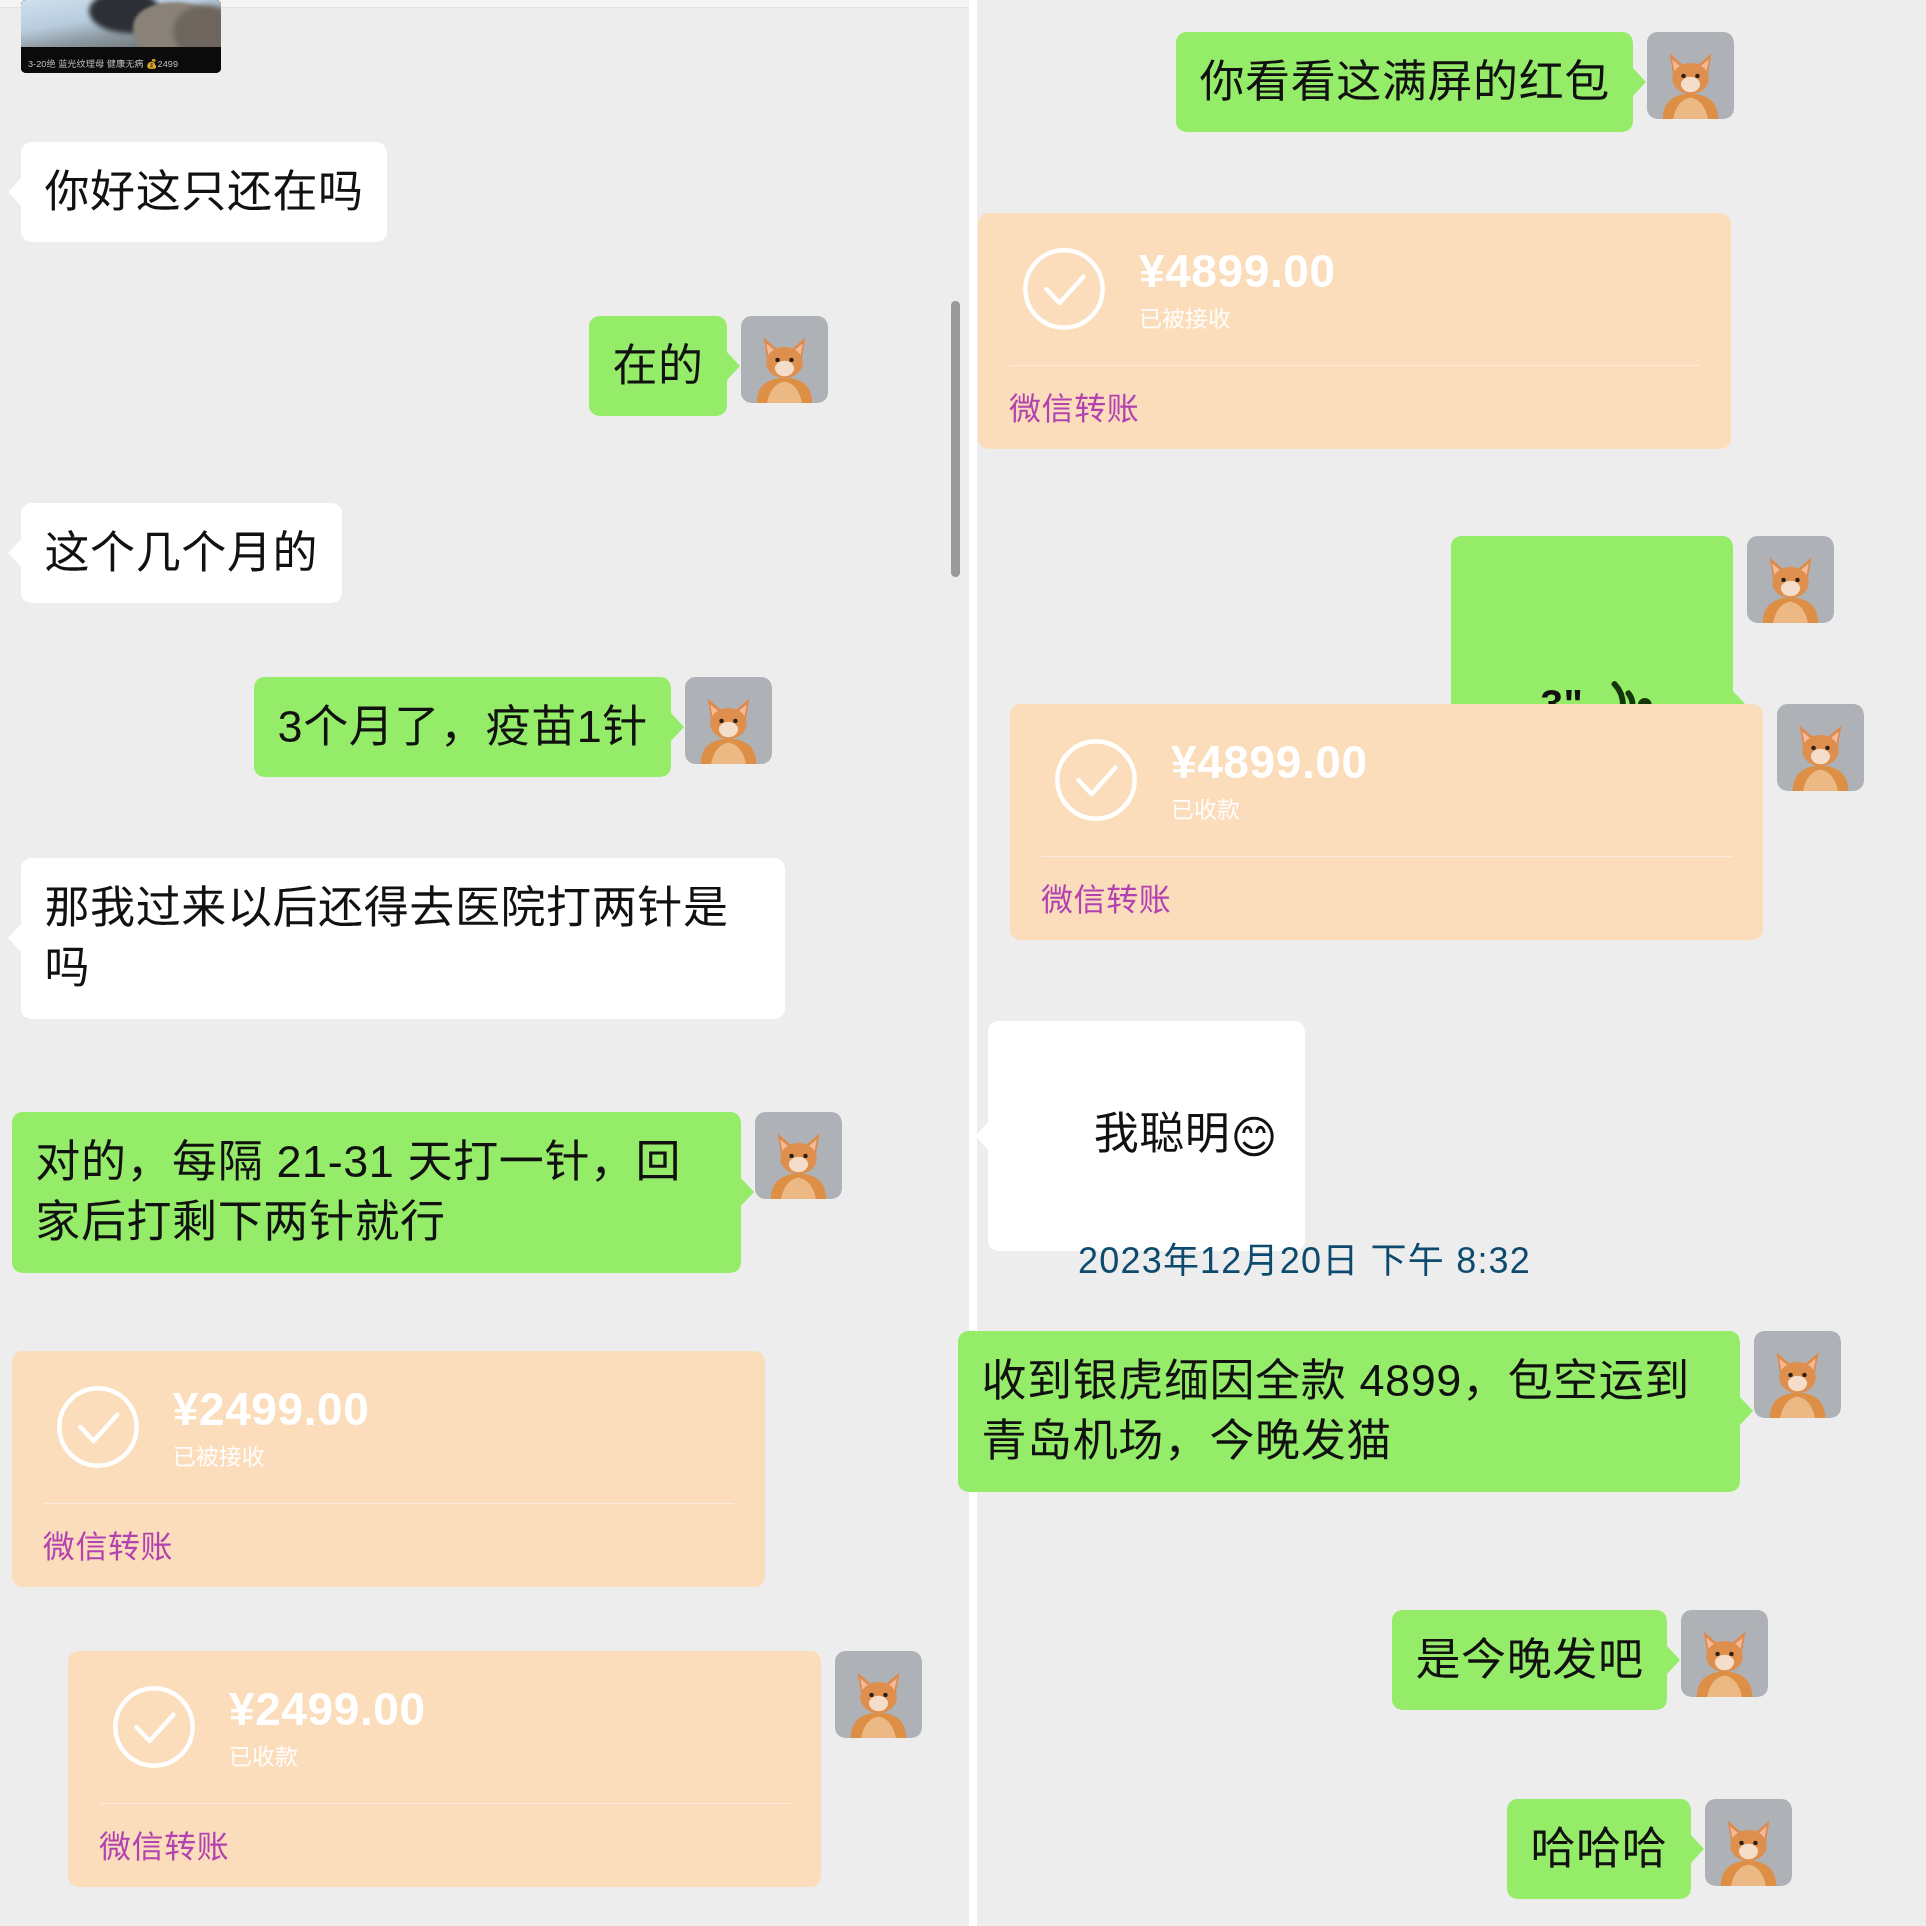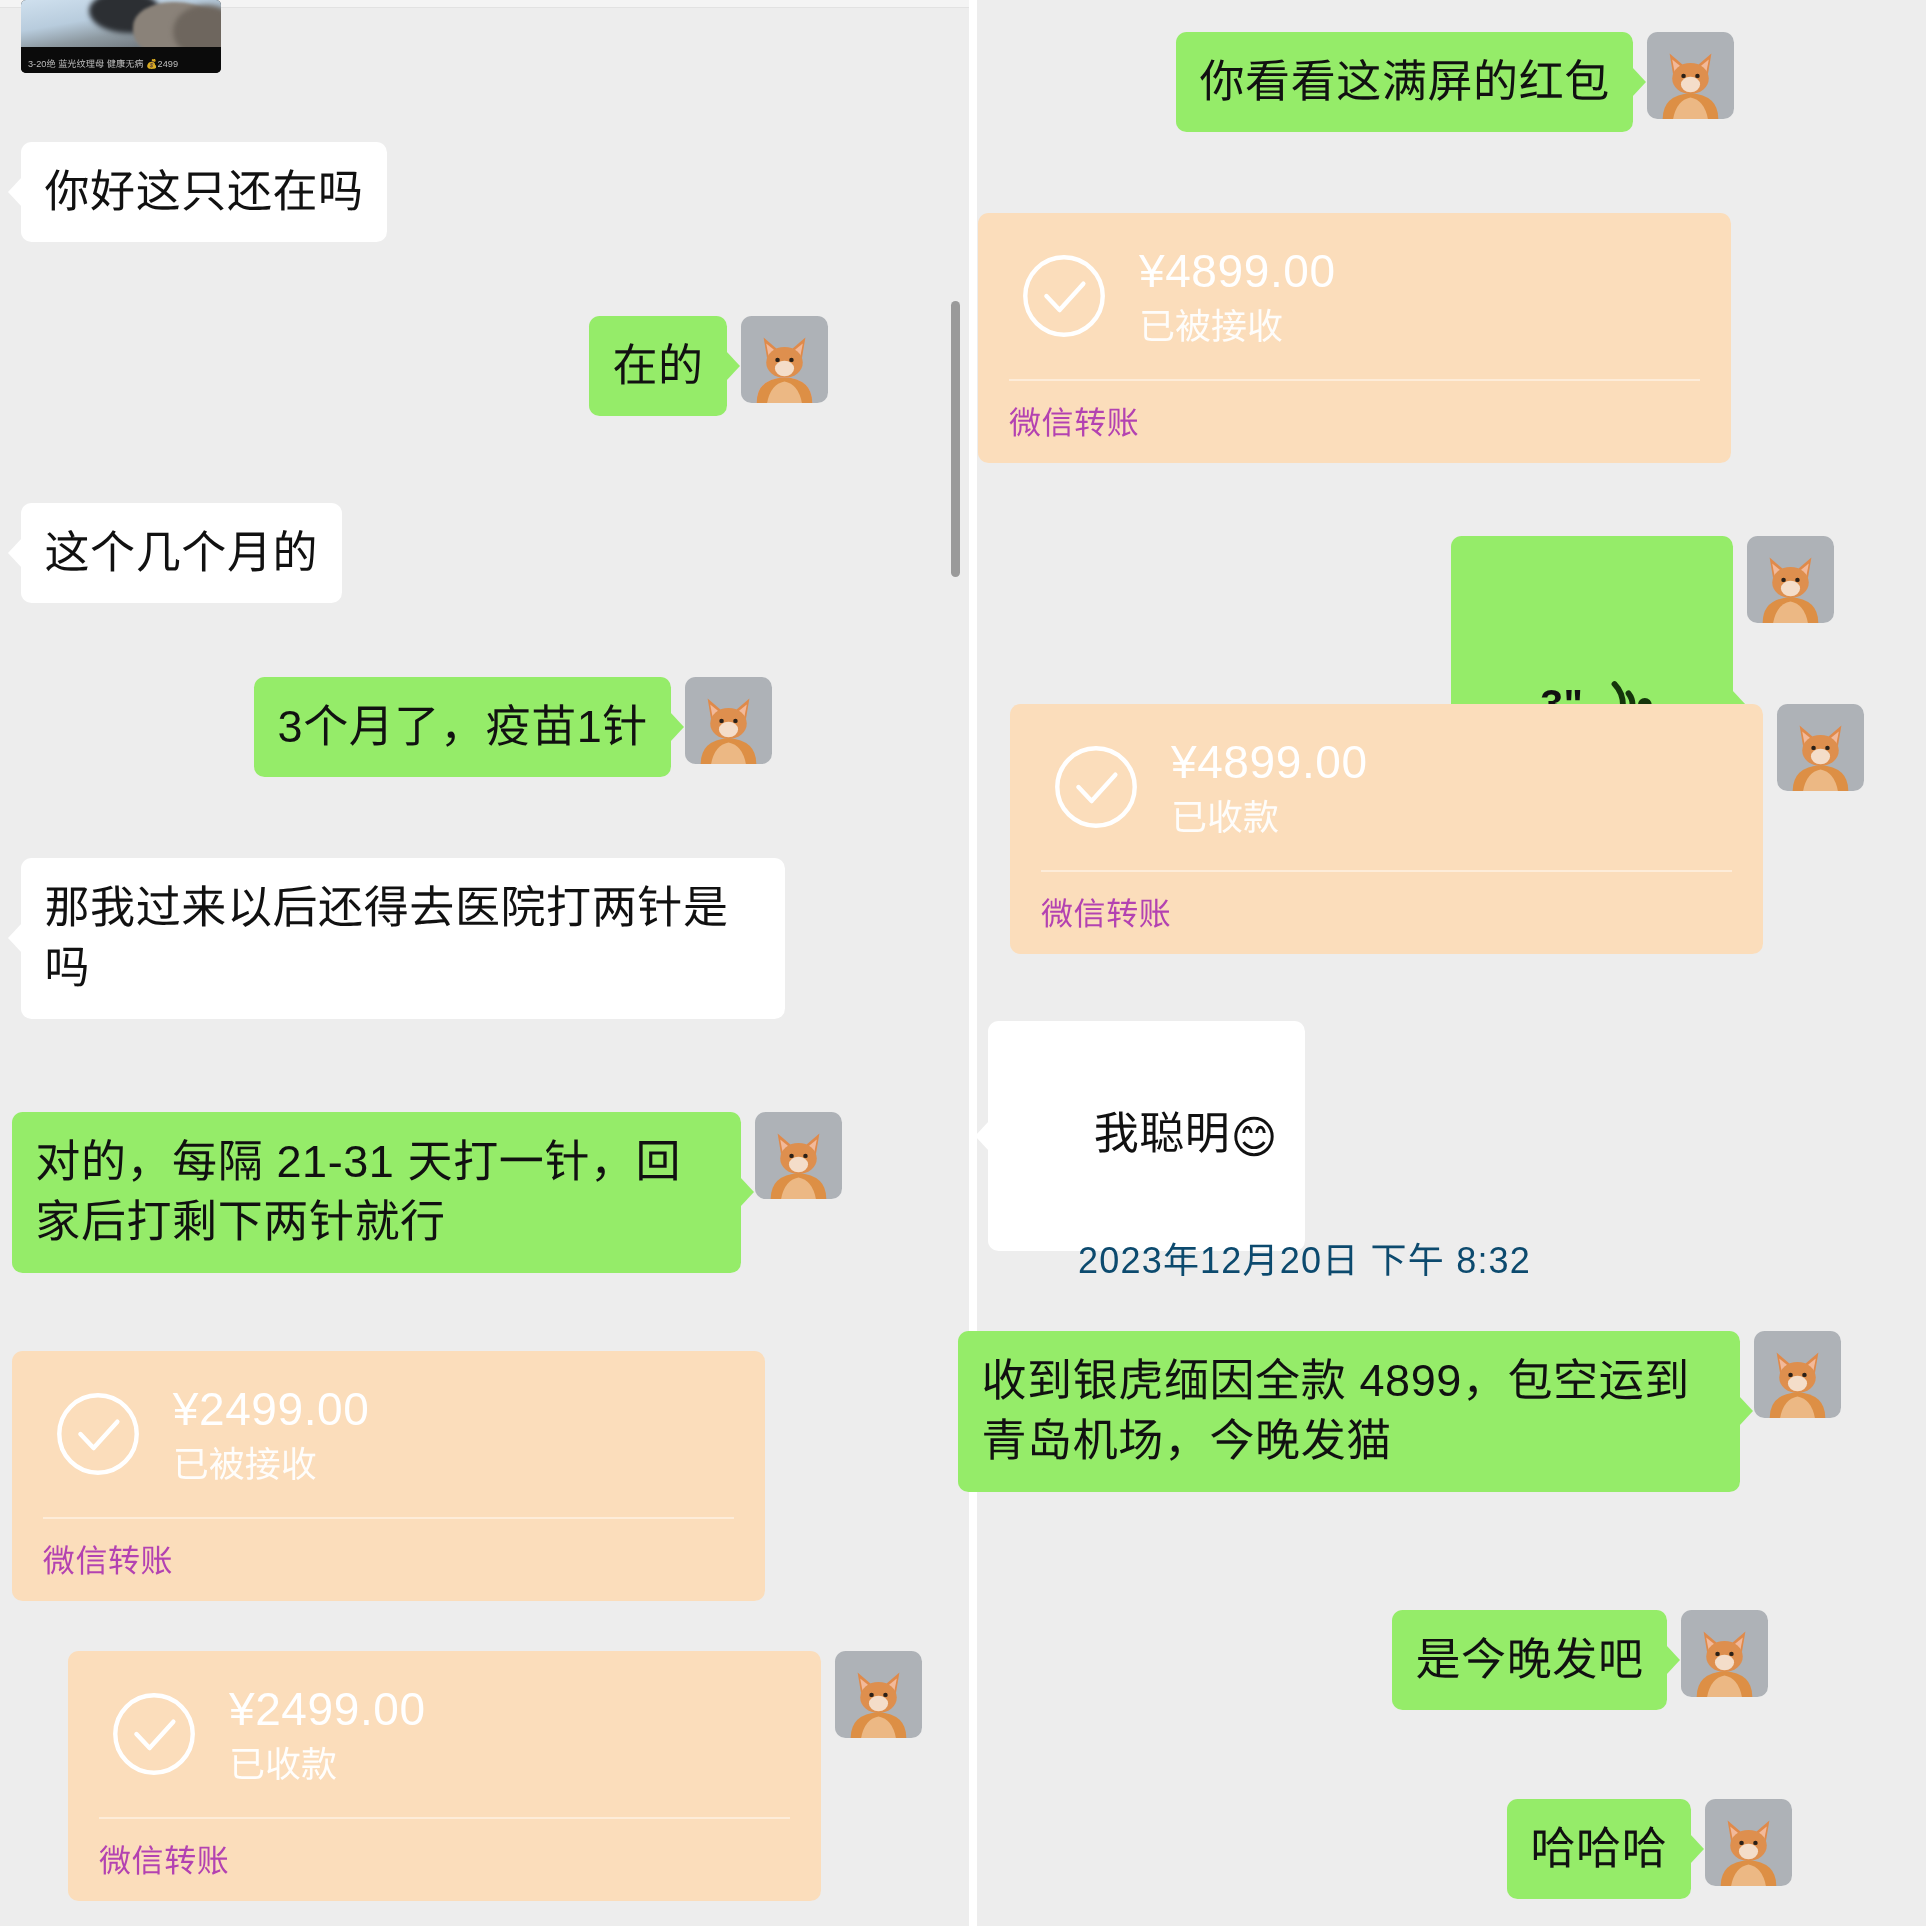--- a/index.html
+++ b/index.html
@@ -144,25 +144,25 @@
   }
   .transfer .tick {
     width: 88px; height: 88px;
     flex: 0 0 auto;
   }
   .transfer .tick svg { display: block; width: 88px; height: 88px; }
   .transfer .amount {
     font-size: 46px;
     color: #ffffff;
     line-height: 1.15;
-    font-weight: 400;
+    font-weight: 700;
     letter-spacing: 0.6px;
   }
   .transfer .status {
-    font-size: 36px;
+    font-size: 23px;
     color: #ffffff;
     opacity: .95;
     margin-top: 8.2px;
     line-height: 1.15;
   }
   .transfer .divider {
     height: 1.2px;
     background: rgba(255,255,255,.45);
     margin: 0 31px;
   }

